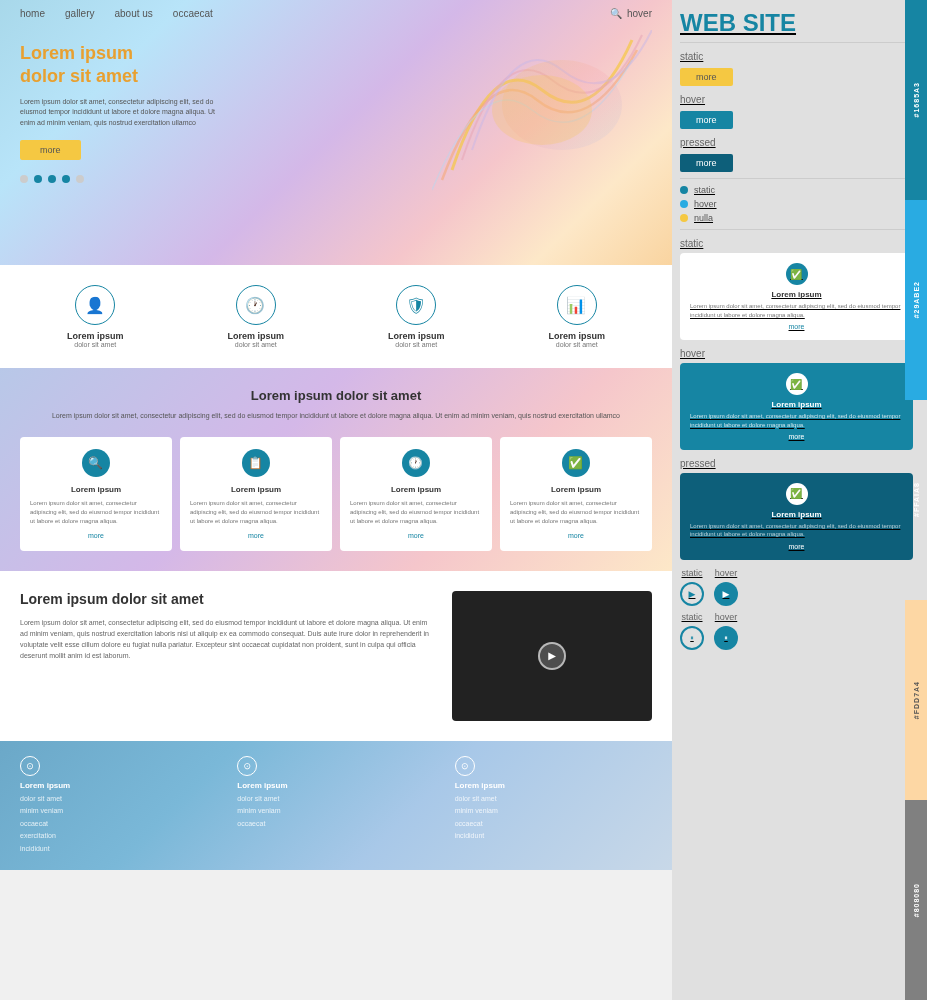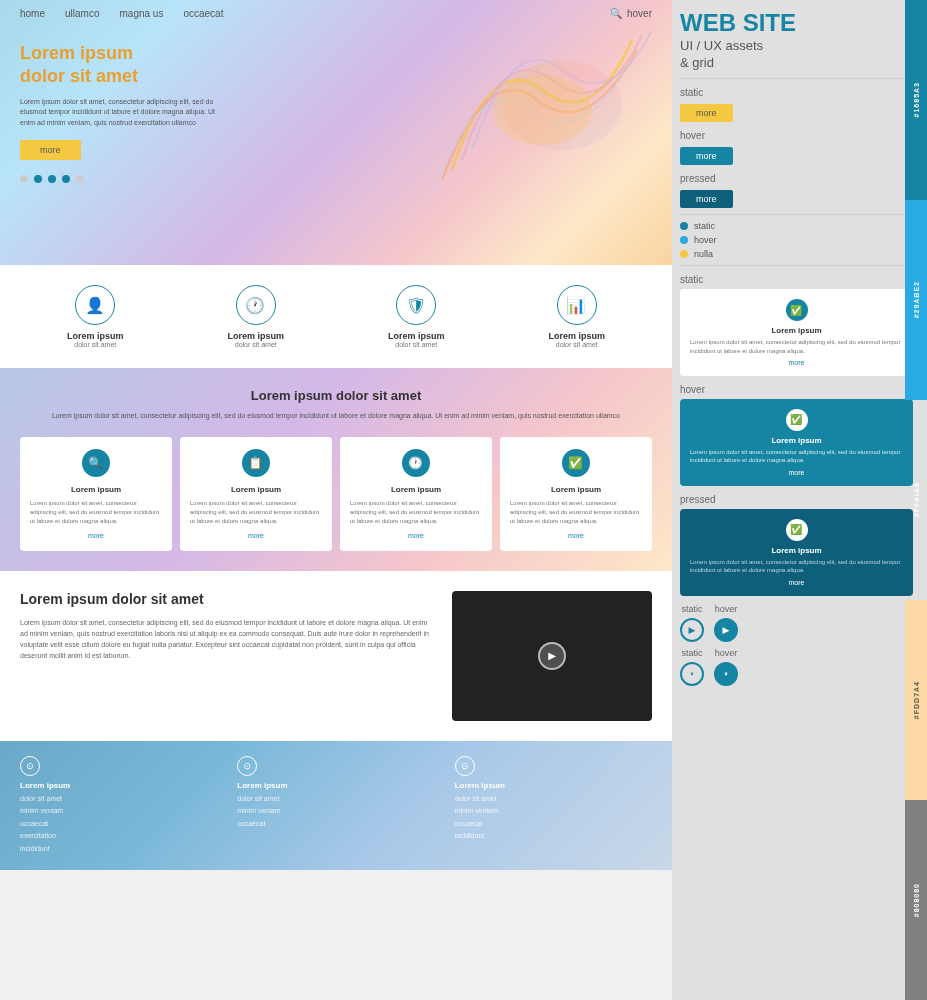--- a/index.html
+++ b/index.html
@@ -1,19 +1,19 @@
 <!DOCTYPE html>
 <html><head>
   <meta charset="utf-8">
   <style>
     * { box-sizing: border-box; margin: 0; padding: 0; }
     body { width: 927px; height: 1000px; font-family: Arial, sans-serif; background: #e8e8e8; display: flex; overflow: hidden; }
 
     .main-content { width: 672px; height: 1000px; overflow: hidden; background: #f0f0f0; }
-    .right-panel { width: 255px; height: 1000px; background: #e0e0e0; overflow: hidden; padding: 10px 8px; }
+    .right-panel { width: 255px; height: 1000px; background: #e0e0e0; overflow: hidden; padding: 10px 8px; text-decoration: underline; }
 
     
     .hero {
       background: linear-gradient(135deg, #a8d8ea 0%, #b8e4f9 20%, #d4b8e8 50%, #f5c6cb 70%, #fde8c8 85%, #f9d4a0 100%);
       height: 265px; position: relative; overflow: hidden;
     }
     .hero-nav { display: flex; align-items: flex-start; padding: 8px 20px; gap: 20px; font-size: 10px; color: #555; }
     .hero-nav span { cursor: pointer; }
     .hero-search { margin-left: auto; font-size: 10px; color: #555; display: flex; align-items: center; gap: 4px; }
     .hero-body { padding: 15px 20px 0; }
@@ -109,22 +109,22 @@
     .divider { height: 1px; background: #ccc; margin: 6px 0; }
   </style>
 </head>
 <body>
 
 <div class="main-content">
 
   <div class="hero">
     <nav class="hero-nav">
       <span>home</span>
-      <span>ullamco</span>
-      <span>magna us</span>
+      <span>gallery</span>
+      <span>about us</span>
       <span>occaecat</span>
       <div class="hero-search">
         <span>🔍</span>
         <span>hover</span>
       </div>
     </nav>
 
     <div class="hero-graphic">
       <svg viewBox="0 0 220 170" xmlns="http://www.w3.org/2000/svg">
         <defs>
@@ -260,24 +260,20 @@
     </div>
   </div>
 </div>
 
 <div class="right-panel-wrapper" style="position:relative; flex: 1;">
   <div class="right-panel">
     <div class="right-inner">
 
       
       <div class="rp-title">WEB SITE</div>
-      <div class="rp-subtitle">
-        <span>UI / UX assets</span><br>
-        <span>&amp; grid</span>
-      </div>
 
       <div class="divider"></div>
 
       
       <div class="rp-label">static</div>
       <button class="rp-btn-static">more</button>
 
       
       <div class="rp-label">hover</div>
       <button class="rp-btn-hover">more</button>

